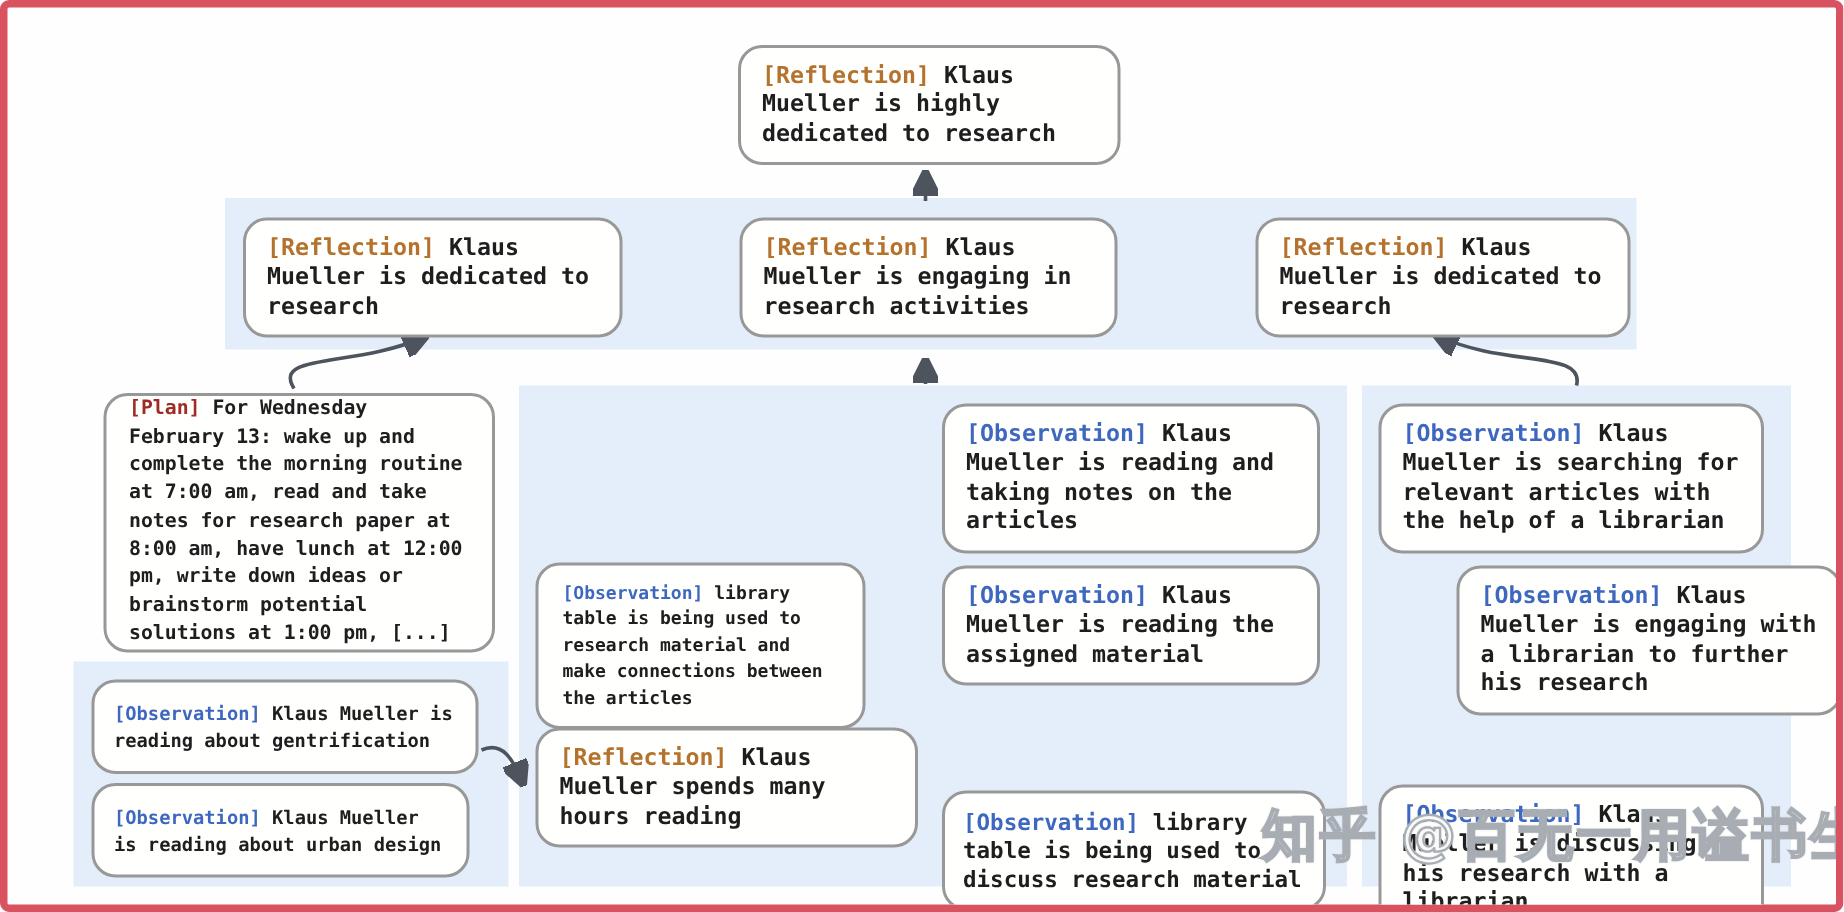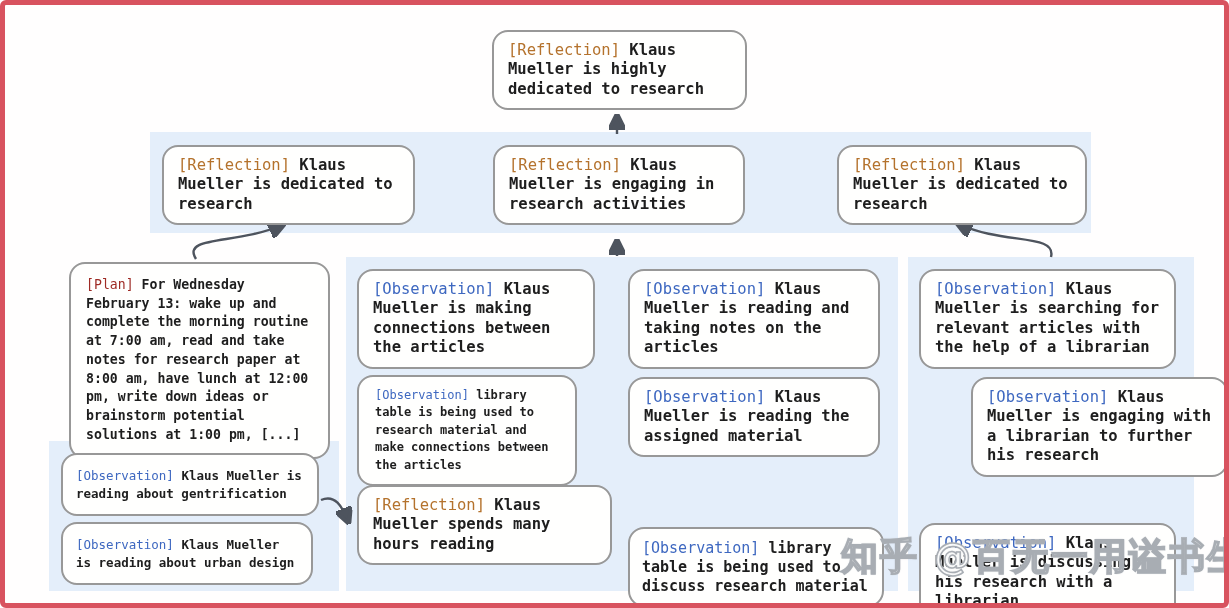--- a/index.html
+++ b/index.html
@@ -33,31 +33,31 @@
     background:var(--node-bg,#fffffe);
     border:2.5px solid var(--node-border,#989898);
     border-radius:16px;
     padding:9px 14px;
     font-size:15.5px;
     line-height:1.25;
     font-weight:bold;
     color:var(--text,#1e1e1e);
     box-sizing:border-box;
   }
-  .tag{font-weight:normal;}
+  .tag{font-weight:bold;}
   .t-reflection{color:var(--tag-reflection,#b4722c);}
   .t-observation{color:var(--tag-observation,#3e68c0);}
   .t-plan{color:var(--tag-plan,#9e2b25);}
 
   .n-root{left:487px;top:25px;width:255px;}
   .n-l2-left{left:157px;top:140px;width:253px;}
   .n-l2-mid{left:488px;top:140px;width:252px;}
   .n-l2-right{left:832px;top:140px;width:250px;}
 
-  .n-plan{left:64px;top:257px;width:261px;font-size:13.2px;line-height:1.42;padding:12px 15px;}
+  .n-plan{left:64px;top:257px;width:261px;font-size:13.2px;line-height:1.42;padding:0 15px;}
 
   .n-obs-gent{left:56px;top:448px;width:258px;font-size:12.5px;line-height:1.4;padding:12px 13px;}
   .n-obs-urban{left:56px;top:517px;width:252px;font-size:12.5px;line-height:1.4;padding:12px 13px;}
 
   .n-mid1{left:352px;top:264px;width:238px;}
   .n-mid2{left:352px;top:370px;width:220px;font-size:12px;line-height:1.45;padding:10px 16px;}
   .n-mid-refl{left:352px;top:480px;width:255px;}
 
   .n-mr1{left:623px;top:264px;width:252px;}
   .n-mr2{left:623px;top:372px;width:252px;}
@@ -132,24 +132,20 @@
   <div class="node n-obs-gent">
     <span class="tag t-observation">[Observation]</span>
     <span>Klaus Mueller is reading about gentrification</span>
   </div>
 
   <div class="node n-obs-urban">
     <span class="tag t-observation">[Observation]</span>
     <span>Klaus Mueller is reading about urban design</span>
   </div>
 
-  <div class="node n-mid1">
-    <span class="tag t-observation">[Observation]</span>
-    <span>Klaus Mueller is making connections between the articles</span>
-  </div>
 
   <div class="node n-mid2">
     <span class="tag t-observation">[Observation]</span>
     <span>library table is being used to research material and make connections between the articles</span>
   </div>
 
   <div class="node n-mid-refl">
     <span class="tag t-reflection">[Reflection]</span>
     <span>Klaus Mueller spends many hours reading</span>
   </div>

